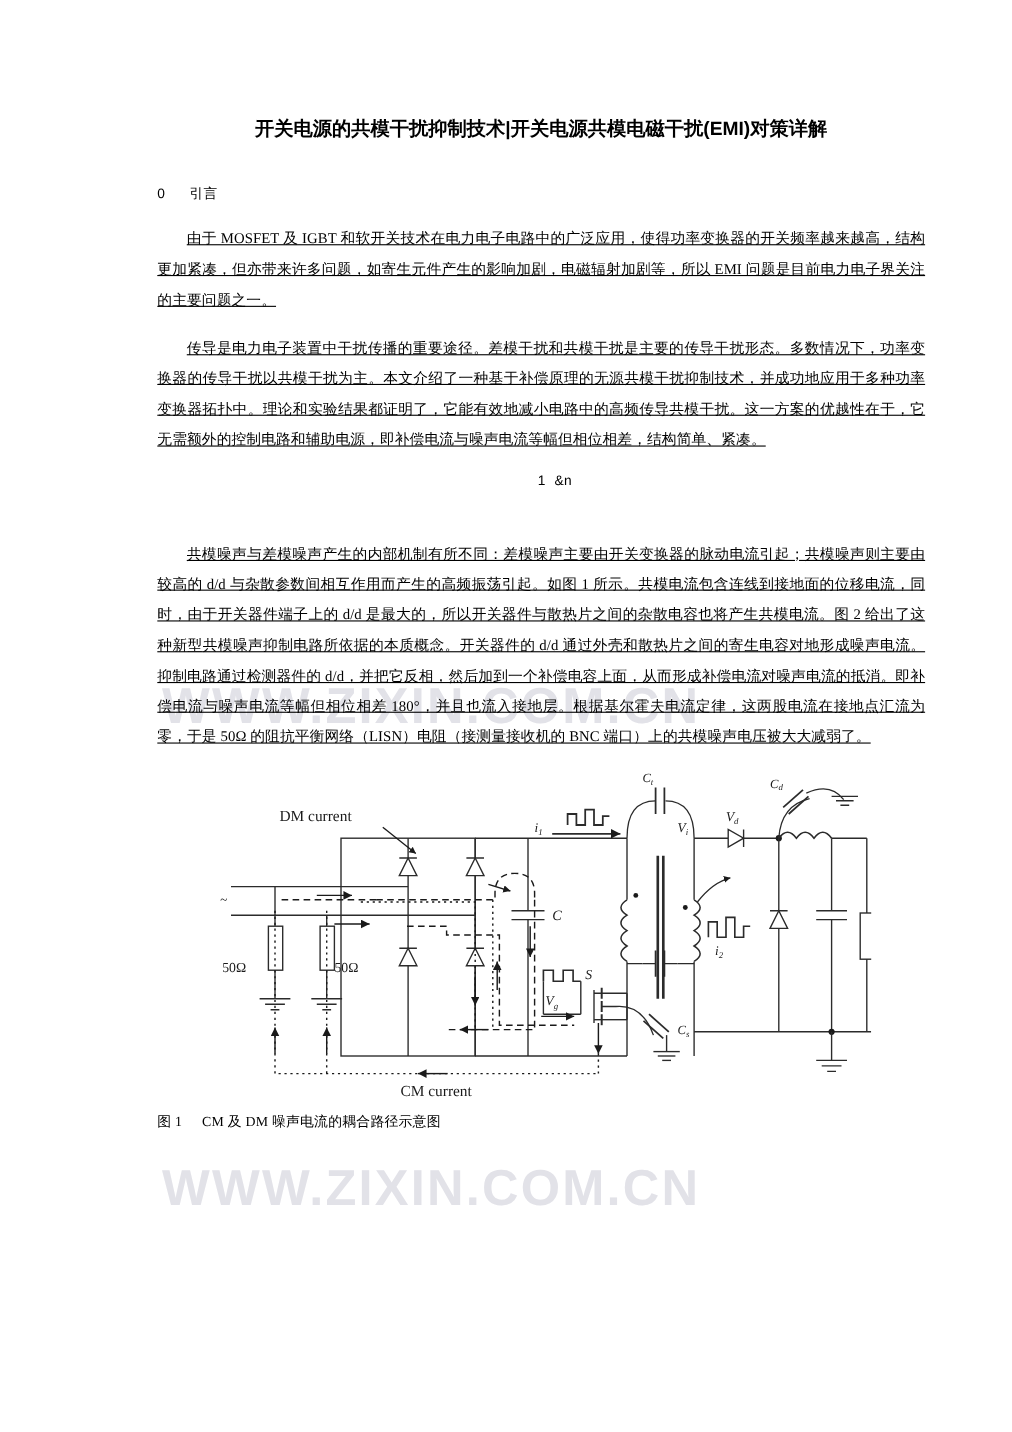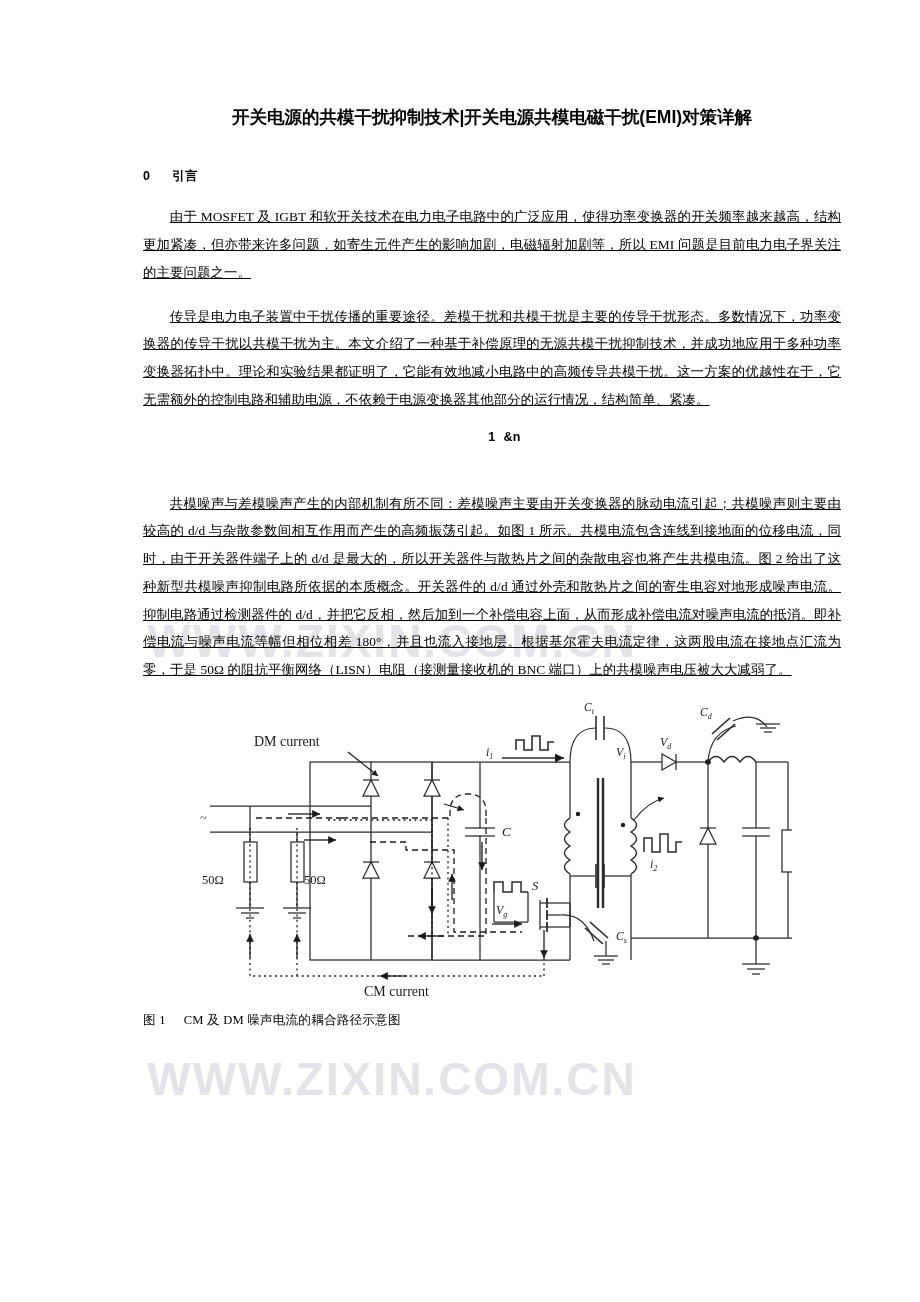--- a/index.html
+++ b/index.html
@@ -47,21 +47,21 @@
     font-size: 17.5px;
     font-weight: bold;
     text-align: center;
     margin: 0 0 38px 0;
     line-height: 1.5;
     letter-spacing: 0px;
   }
   .heading {
     font-family: "Liberation Sans", "DejaVu Sans", sans-serif;
     font-size: 12.5px;
-    font-weight: bold;
+    font-weight: normal;
     margin: 0 0 18px 0;
     letter-spacing: 0.3px;
   }
   .heading .num { margin-right: 22px; }
   .heading-indent { padding-left: 25px; margin-bottom: 46px; text-align: center; }
   .heading-indent .num { margin-right: 8px; }
   .heading-cont { margin: 0 0 26px 0; }
   p.body-text {
     font-size: 13.4px;
     line-height: 2.07;
@@ -96,21 +96,21 @@
 
   <div class="content">
 
     <h1 class="doc-title">开关电源的共模干扰抑制技术|开关电源共模电磁干扰(EMI)对策详解</h1>
 
     <div class="heading">
       <span class="num">0</span><span>引言</span>
     </div>
 
     <p class="body-text">由于 MOSFET 及 IGBT 和软开关技术在电力电子电路中的广泛应用，使得功率变换器的开关频率越来越高，结构更加紧凑，但亦带来许多问题，如寄生元件产生的影响加剧，电磁辐射加剧等，所以 EMI 问题是目前电力电子界关注的主要问题之一。</p>
-    <p class="body-text">传导是电力电子装置中干扰传播的重要途径。差模干扰和共模干扰是主要的传导干扰形态。多数情况下，功率变换器的传导干扰以共模干扰为主。本文介绍了一种基于补偿原理的无源共模干扰抑制技术，并成功地应用于多种功率变换器拓扑中。理论和实验结果都证明了，它能有效地减小电路中的高频传导共模干扰。这一方案的优越性在于，它无需额外的控制电路和辅助电源，不依赖于电源变换器其他部分的运行情况，结构简单、紧凑。</p>
+    <p class="body-text">传导是电力电子装置中干扰传播的重要途径。差模干扰和共模干扰是主要的传导干扰形态。多数情况下，功率变换器的传导干扰以共模干扰为主。本文介绍了一种基于补偿原理的无源共模干扰抑制技术，并成功地应用于多种功率变换器拓扑中。理论和实验结果都证明了，它能有效地减小电路中的高频传导共模干扰。这一方案的优越性在于，它无需额外的控制电路和辅助电源，即补偿电流与噪声电流等幅但相位相差，结构简单、紧凑。</p>
 
     <div class="heading heading-indent">
       <span class="num">1</span><span>&amp;n</span>
     </div>
 
 
     <p class="body-text">共模噪声与差模噪声产生的内部机制有所不同：差模噪声主要由开关变换器的脉动电流引起；共模噪声则主要由较高的 d/d 与杂散参数间相互作用而产生的高频振荡引起。如图 1 所示。共模电流包含连线到接地面的位移电流，同时，由于开关器件端子上的 d/d 是最大的，所以开关器件与散热片之间的杂散电容也将产生共模电流。图 2 给出了这种新型共模噪声抑制电路所依据的本质概念。开关器件的 d/d 通过外壳和散热片之间的寄生电容对地形成噪声电流。抑制电路通过检测器件的 d/d，并把它反相，然后加到一个补偿电容上面，从而形成补偿电流对噪声电流的抵消。即补偿电流与噪声电流等幅但相位相差 180°，并且也流入接地层。根据基尔霍夫电流定律，这两股电流在接地点汇流为零，于是 50Ω 的阻抗平衡网络（LISN）电阻（接测量接收机的 BNC 端口）上的共模噪声电压被大大减弱了。</p>
 
     <div class="fig-wrap">
       <svg class="circuit" width="600" height="300" viewBox="0 0 600 300">

